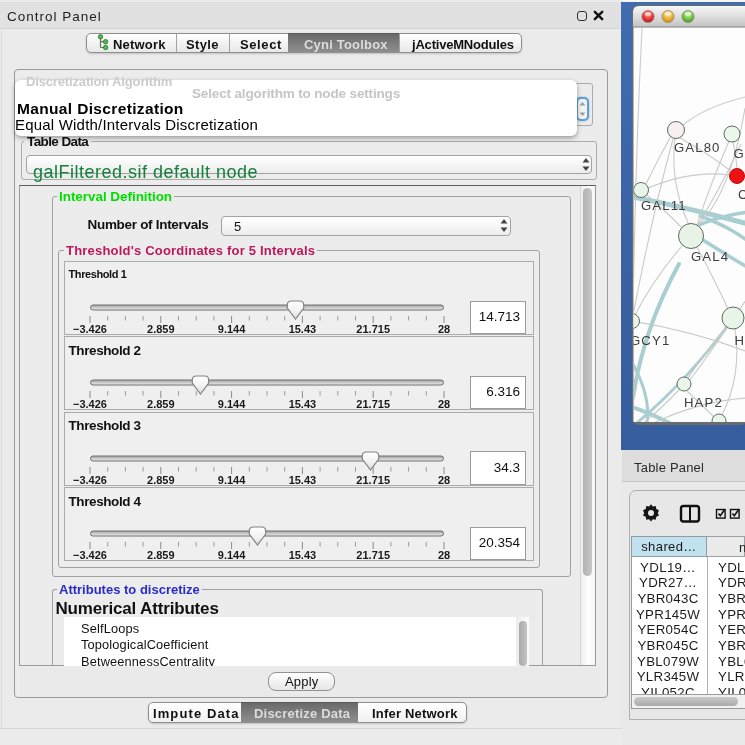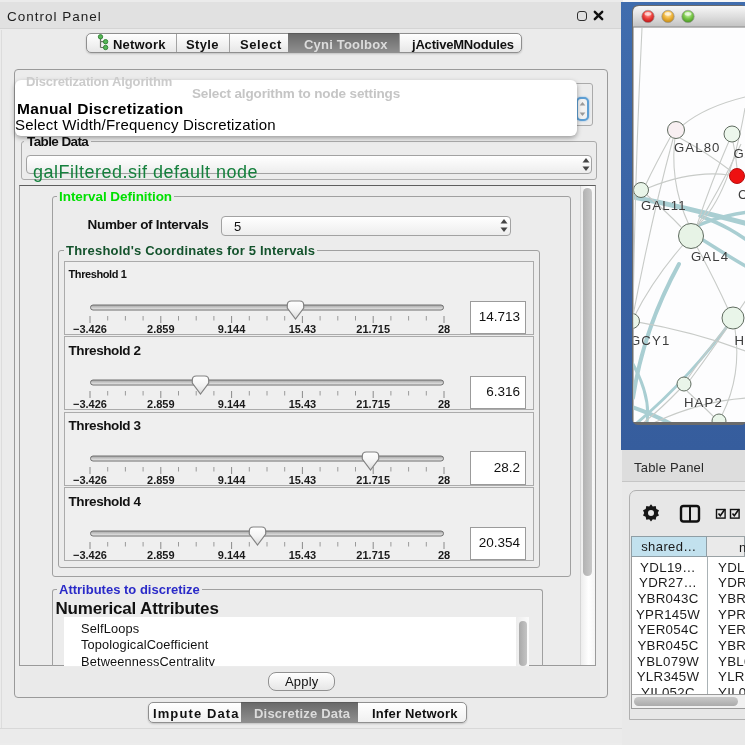--- a/index.html
+++ b/index.html
@@ -53,21 +53,21 @@
 <svg class="abs" style="left:578px;top:101px;z-index:2;" width="9" height="16" viewBox="0 0 9 16">
  <path d="M4.5 1 L7.3 4.6 H1.7 Z" fill="#9a9a9a"></path>
     <path d="M4.5 15 L1.7 11.4 H7.3 Z" fill="#9a9a9a"></path>
 </svg>
 
 <div class="abs" style="left:26px;top:74px;font-size:13px;font-weight:bold;color:#cbcbcb;letter-spacing:-.15px;z-index:6;">Discretization Algorithm</div>
 
 <div class="abs" style="left:15px;top:80px;width:562px;height:56px;background:#ffffff;border-radius:6px;box-shadow:0 2px 5px rgba(0,0,0,.35);z-index:5;"></div>
 <div class="abs" style="left:192px;top:86px;font-size:13.5px;font-weight:bold;color:#c5c5c5;letter-spacing:-.15px;z-index:7;">Select algorithm to node settings</div>
 <div class="abs" style="left:17px;top:100px;font-size:15.5px;font-weight:bold;color:#000;letter-spacing:.35px;z-index:7;">Manual Discretization</div>
-<div class="abs" style="left:15px;top:115.5px;font-size:15px;color:#000;letter-spacing:.2px;z-index:7;">Select Width/Frequency Discretization</div>
+<div class="abs" style="left:15px;top:115.5px;font-size:15px;color:#000;letter-spacing:.2px;z-index:7;">Equal Width/Intervals Discretization</div>
 
 <div class="abs" style="left:24px;top:133.5px;font-size:13.5px;font-weight:bold;color:#111;letter-spacing:-.6px;background:#ebebeb;padding:0 3px;z-index:2;text-align:center;">Table Data</div>
 <div class="abs" style="left:21px;top:141px;width:576px;height:39px;border:1px solid #ababab;border-radius:3px;"></div>
 <div class="abs" style="left:25.5px;top:154.5px;width:566.5px;height:19px;background:linear-gradient(180deg,#ffffff,#ededed);border:1px solid #a2a2a2;border-radius:4px;"></div>
 <div class="abs" style="left:33px;top:162px;font-size:18px;color:#15803d;letter-spacing:.5px;">galFiltered.sif default node</div>
 <svg class="abs" style="left:581px;top:157px;" width="10" height="15" viewBox="0 0 10 15">
  <path d="M5 1 L8.5 5.5 H1.5 Z" fill="#444"></path>
     <path d="M5 14 L1.5 9.5 H8.5 Z" fill="#444"></path>
 </svg>
 
@@ -81,21 +81,21 @@
 
 <div class="abs" style="left:87.5px;top:216.5px;font-size:13.5px;font-weight:bold;color:#111;letter-spacing:-.3px;">Number of Intervals</div>
 <div class="abs" style="left:221px;top:216px;width:290px;height:19.5px;background:linear-gradient(180deg,#ffffff,#ededed);border:1px solid #a2a2a2;border-radius:4px;"></div>
 <div class="abs" style="left:234px;top:219px;font-size:13px;color:#111;">5</div>
 <svg class="abs" style="left:499px;top:218px;" width="10" height="15" viewBox="0 0 10 15">
  <path d="M5 1 L8.5 5.5 H1.5 Z" fill="#444"></path>
     <path d="M5 14 L1.5 9.5 H8.5 Z" fill="#444"></path>
 </svg>
 
 <div class="abs" style="left:58px;top:250px;width:482px;height:318px;border:1px solid #a0a0a0;border-radius:3px;"></div>
-<div class="abs" style="left:64px;top:243px;font-size:13px;font-weight:bold;color:#14532d;background:#ececec;padding:0 2px;letter-spacing:.2px;">Threshold's Coordinates for 5 Intervals</div>
+<div class="abs" style="left:64px;top:243px;font-size:13px;font-weight:bold;color:#be185d;background:#ececec;padding:0 2px;letter-spacing:.2px;">Threshold's Coordinates for 5 Intervals</div>
 
 <div class="abs" style="left:64px;top:261px;width:470px;height:74px;border:1px solid #ababab;background:#efefef;"></div>
 <div class="abs" style="left:68.5px;top:267.5px;font-size:11px;font-weight:bold;color:#111;letter-spacing:-.4px;">Threshold 1</div>
 <svg class="abs" style="left:64px;top:261px;" width="470" height="74" viewBox="0 0 470 74">
 <defs>
       <linearGradient id="trk0" x1="0" y1="0" x2="0" y2="1">
         <stop offset="0" stop-color="#a3a3a3"></stop>
         <stop offset="0.55" stop-color="#cccccc"></stop>
         <stop offset="1" stop-color="#efefef"></stop>
       </linearGradient>
@@ -225,21 +225,21 @@
     <line x1="380.0" y1="55" x2="380.0" y2="62" stroke="#8a8a8a" stroke-width="1"></line>
 <text x="26.0" y="72" font-size="11" font-weight="bold" fill="#1a1a1a" text-anchor="middle" font-family="Liberation Sans">−3.426</text>
     <text x="96.8" y="72" font-size="11" font-weight="bold" fill="#1a1a1a" text-anchor="middle" font-family="Liberation Sans">2.859</text>
     <text x="167.6" y="72" font-size="11" font-weight="bold" fill="#1a1a1a" text-anchor="middle" font-family="Liberation Sans">9.144</text>
     <text x="238.4" y="72" font-size="11" font-weight="bold" fill="#1a1a1a" text-anchor="middle" font-family="Liberation Sans">15.43</text>
     <text x="309.2" y="72" font-size="11" font-weight="bold" fill="#1a1a1a" text-anchor="middle" font-family="Liberation Sans">21.715</text>
     <text x="380.0" y="72" font-size="11" font-weight="bold" fill="#1a1a1a" text-anchor="middle" font-family="Liberation Sans">28</text>
 <path d="M 298.3 47 L 298.3 44 Q 298.3 40 302.3 40 L 310.7 40 Q 314.7 40 314.7 44 L 314.7 47 L 306.5 58 Z" fill="url(#th2)" stroke="#838383" stroke-width="1.2"></path>
 </svg>
 <div class="abs" style="left:470px;top:451.0px;width:56px;height:33.5px;background:#fff;border:1.3px solid #9b9b9b;"></div>
-<div class="abs" style="left:470px;top:459.5px;width:50px;font-size:13.5px;color:#111;text-align:right;">28.2</div>
+<div class="abs" style="left:470px;top:459.5px;width:50px;font-size:13.5px;color:#111;text-align:right;">34.3</div>
 
 <div class="abs" style="left:64px;top:487px;width:470px;height:74px;border:1px solid #ababab;background:#efefef;"></div>
 <div class="abs" style="left:68.5px;top:493.5px;font-size:13.5px;font-weight:bold;color:#111;letter-spacing:-.4px;">Threshold 4</div>
 <svg class="abs" style="left:64px;top:487px;" width="470" height="74" viewBox="0 0 470 74">
 <defs>
       <linearGradient id="trk3" x1="0" y1="0" x2="0" y2="1">
         <stop offset="0" stop-color="#a3a3a3"></stop>
         <stop offset="0.55" stop-color="#cccccc"></stop>
         <stop offset="1" stop-color="#efefef"></stop>
       </linearGradient>

